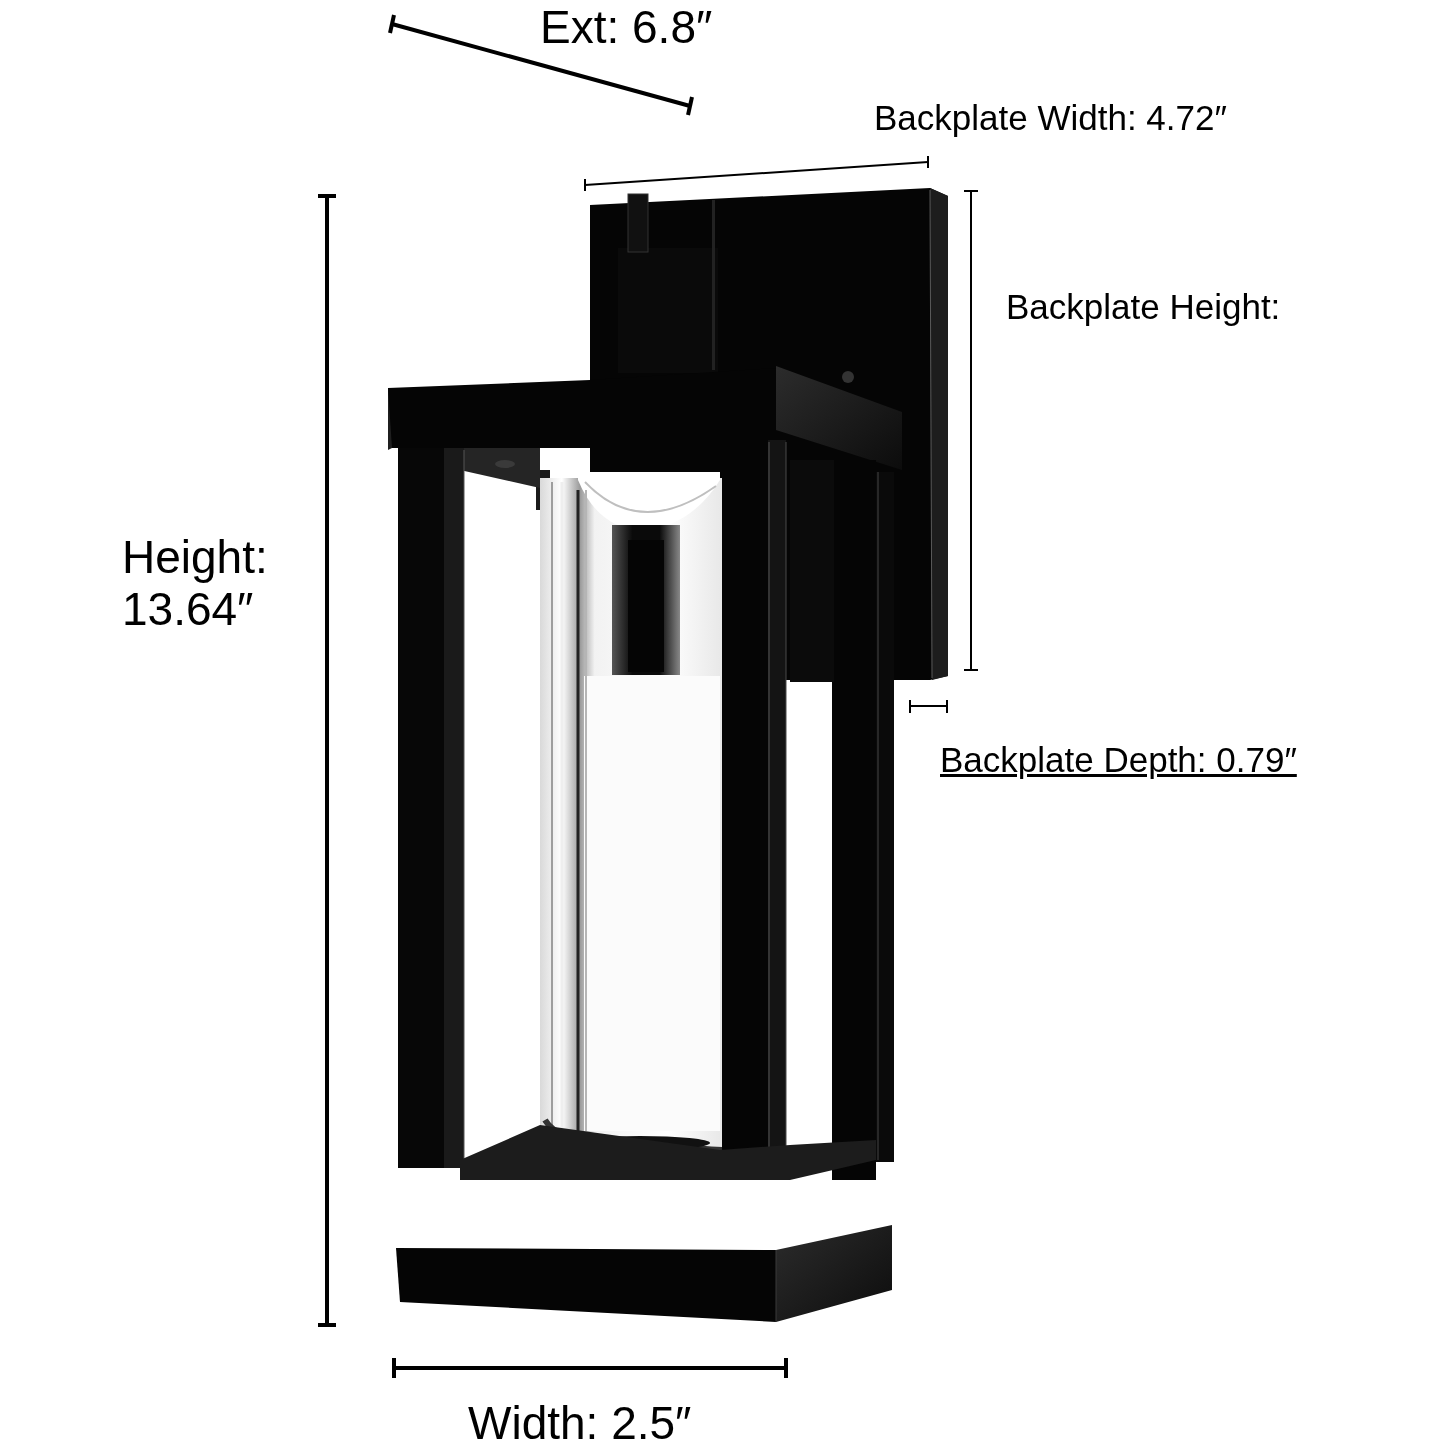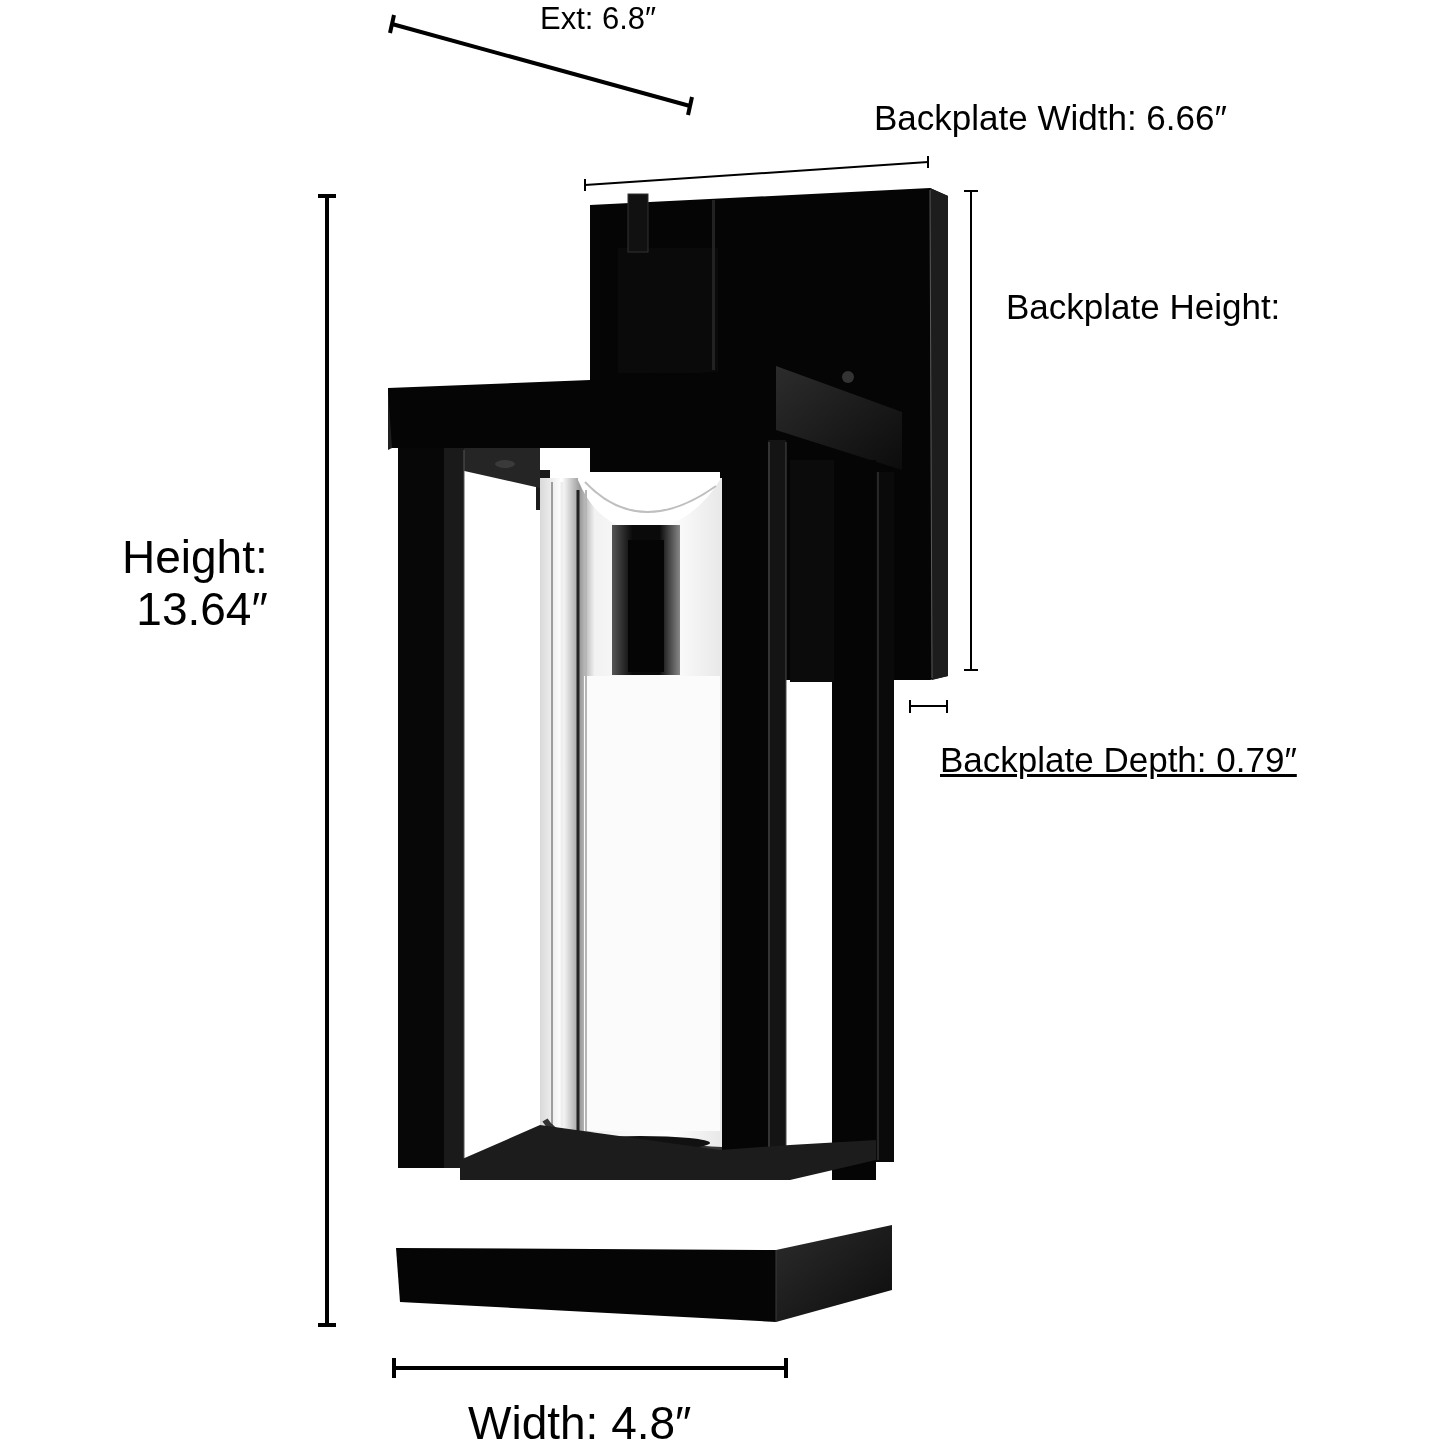--- a/index.html
+++ b/index.html
@@ -2,25 +2,25 @@
 <html><head>
   <meta charset="utf-8">
   <style>
     html, body { margin: 0; padding: 0; background: #ffffff; }
     body { width: 1448px; height: 1448px; position: relative; overflow: hidden;
            font-family: "Liberation Sans", sans-serif; color: #000; }
     .stage { position: absolute; left: 0; top: 0; width: 1448px; height: 1448px; }
     svg.art { position: absolute; left: 0; top: 0; }
     .label { position: absolute; color: #000; white-space: nowrap; line-height: 1.12;
              font-family: "Liberation Sans", sans-serif; }
-    .lbl-ext   { left: 540px; top: 2px;   font-size: 31px; }
+    .lbl-ext   { left: 540px; top: 2px;   font-size: 46px; }
     .lbl-bpw   { left: 874px; top: 98px;  font-size: 35px; }
     .lbl-bph   { left: 1006px; top: 287px; font-size: 35px; }
     .lbl-bpd   { left: 940px; top: 740px; font-size: 35px; text-decoration: underline; }
-    .lbl-h     { left: 122px; top: 532px; font-size: 46px; text-align: right; }
+    .lbl-h     { left: 122px; top: 532px; font-size: 46px; }
     .lbl-w     { left: 468px; top: 1398px; font-size: 46px; }
     .lbl-block { display: block; }
   </style>
 </head>
 <body>
 
 <div class="stage">
 
   <svg class="art" width="1448" height="1448" viewBox="0 0 1448 1448">
     <defs>
@@ -153,27 +153,27 @@
 
     <g stroke="#000" stroke-width="4">
       <line x1="394" y1="1368" x2="786" y2="1368"></line>
       <line x1="394" y1="1358" x2="394" y2="1378"></line>
       <line x1="786" y1="1358" x2="786" y2="1378"></line>
     </g>
   </svg>
 
   <div class="label lbl-ext">Ext: 6.8″</div>
 
-  <div class="label lbl-bpw">Backplate Width: 6.66″</div>
+  <div class="label lbl-bpw">Backplate Width: 4.72″</div>
 
   <div class="label lbl-bph">
     <span class="lbl-block">Backplate Height:</span>
   </div>
 
   <div class="label lbl-bpd">Backplate Depth: 0.79″</div>
 
   <div class="label lbl-h">
     <span class="lbl-block">Height:</span>
     <span class="lbl-block">13.64″</span>
   </div>
 
-  <div class="label lbl-w">Width: 4.8″</div>
+  <div class="label lbl-w">Width: 2.5″</div>
 </div>
 
 </body></html>

